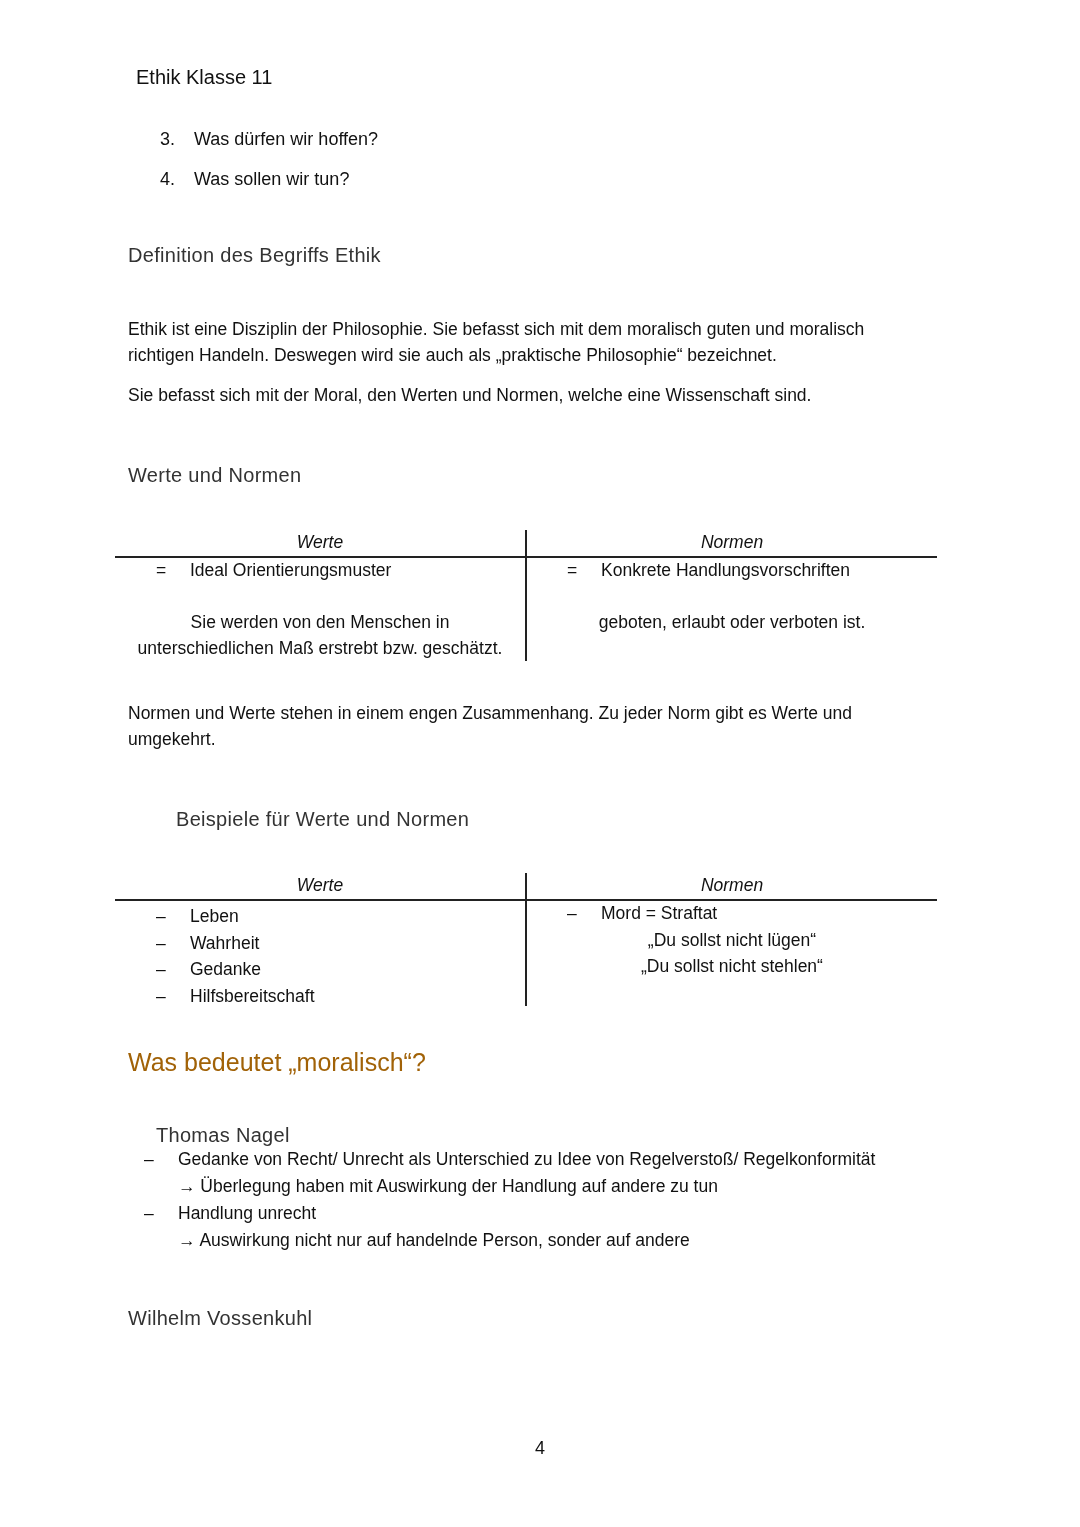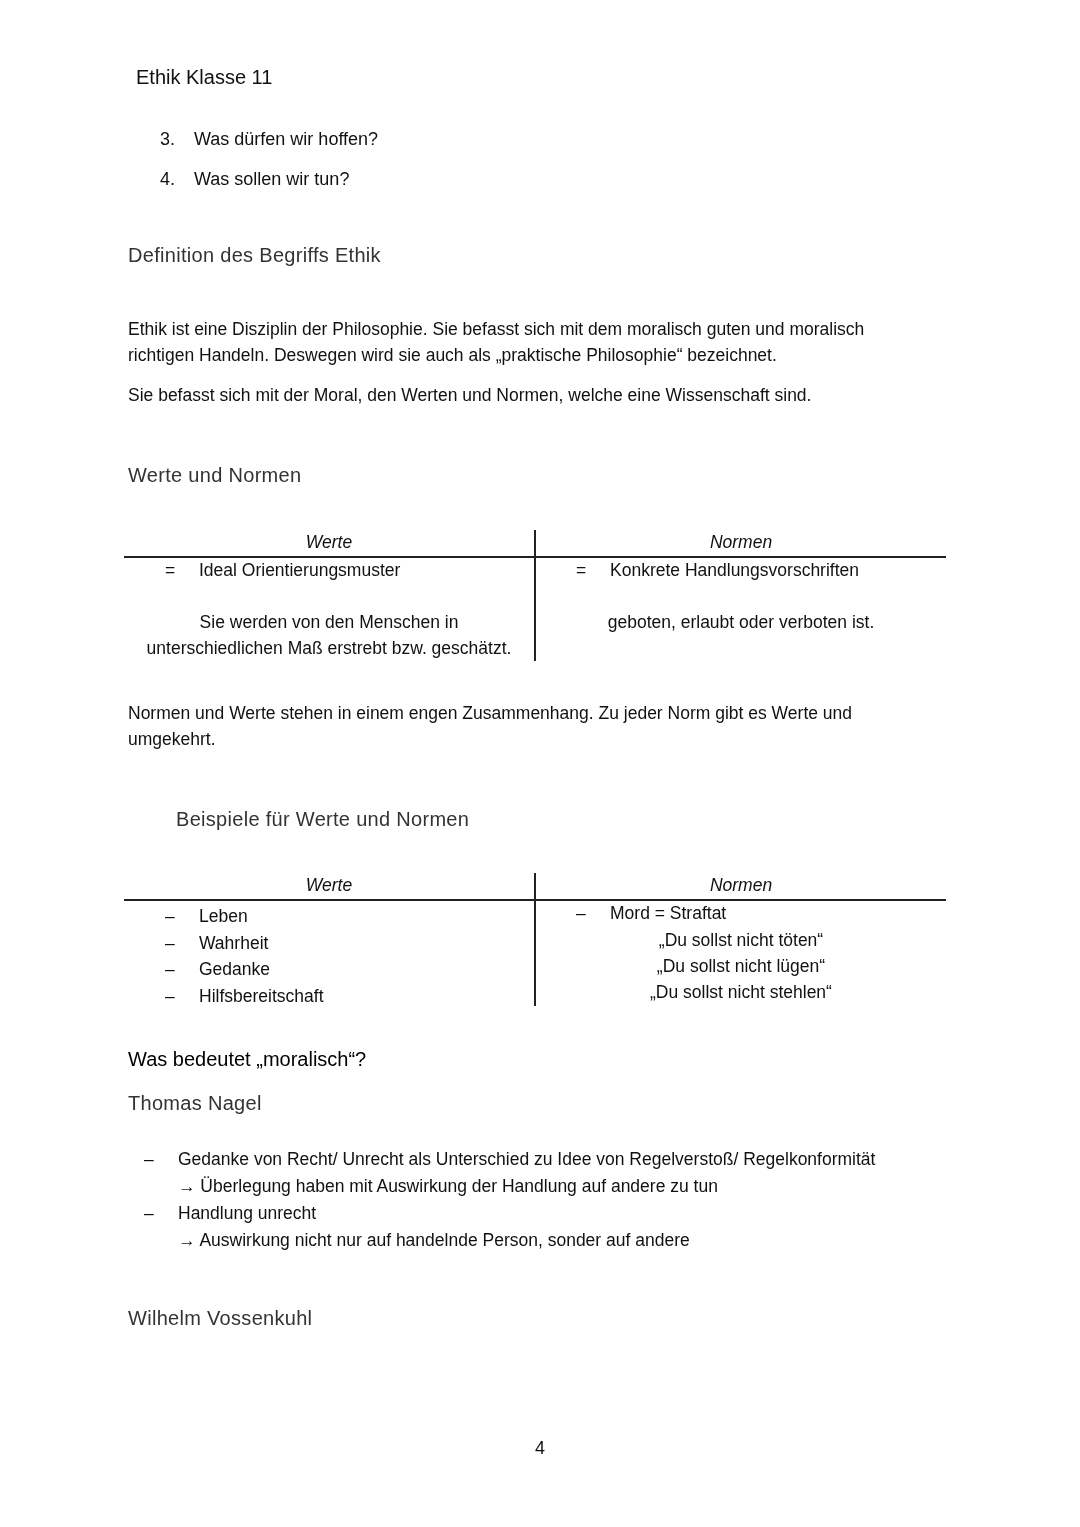--- a/index.html
+++ b/index.html
@@ -14,35 +14,35 @@
     .header-title { left: 136px; top: 66px; font-size: 20px; }
     .qlist { left: 160px; font-size: 18px; }
     .qlist .num { display: inline-block; width: 34px; }
     .section-heading {
       left: 128px; font-size: 20px; color: #333333; letter-spacing: 0.3px;
     }
     .center-para {
       left: 128px; width: 824px; font-size: 17.5px; line-height: 26px;
     }
     .tbl {
-      left: 124px; width: 822px; text-decoration: underline;
+      left: 115px; width: 822px; text-decoration: underline;
     }
     .tbl .vline {
       position: absolute; left: 410px; width: 1.5px; background: #222;
     }
     .tbl .hline {
       position: absolute; left: 0; width: 822px; height: 1.5px; background: #222;
     }
     .tbl .th {
       position: absolute; font-style: italic; font-size: 17.5px; text-align: center;
     }
     .tbl .cell { position: absolute; font-size: 17.5px; }
     .tbl .bullet { display: inline-block; width: 34px; text-align: left; }
     .tbl .centered { text-align: center; line-height: 26px; }
-    .big-heading { left: 128px; top: 1048px; font-size: 20px; color: #000000; }
+    .big-heading { left: 128px; top: 1048px; font-size: 25px; color: #a16207; }
     .sub-heading { left: 128px; font-size: 20px; color: #333; letter-spacing: 0.3px; }
     .nagel-list { left: 144px; top: 1146px; font-size: 17.5px; line-height: 27px; }
     .nagel-list .dash { display: inline-block; width: 34px; }
     .nagel-list .sub { padding-left: 34px; }
     .page-num { left: 0; width: 1080px; text-align: center; top: 1438px; font-size: 18px; }
   </style>
 </head>
 <body>
 
 <div class="abs header-title">Ethik Klasse 11</div>
@@ -101,28 +101,27 @@
     <div><span class="bullet">–</span><span>Leben</span></div>
     <div><span class="bullet">–</span><span>Wahrheit</span></div>
     <div><span class="bullet">–</span><span>Gedanke</span></div>
     <div><span class="bullet">–</span><span>Hilfsbereitschaft</span></div>
   </div>
 
   <div class="cell" style="left:452px; top:30px;">
     <span class="bullet">–</span><span>Mord = Straftat</span>
   </div>
   <div class="cell centered" style="left:412px; width:410px; top:54px; line-height:26px;">
-    <div>„Du sollst nicht töten“</div>
     <div>„Du sollst nicht lügen“</div>
     <div>„Du sollst nicht stehlen“</div>
   </div>
 </div>
 
 <div class="abs big-heading">Was bedeutet „moralisch“?</div>
-<div class="abs sub-heading" style="top:1092px;">Thomas Nagel</div>
+<div class="abs sub-heading" style="top:1124px;margin-left:28px;">Thomas Nagel</div>
 
 <div class="abs nagel-list">
   <div><span class="dash">–</span><span>Gedanke von Recht/ Unrecht als Unterschied zu Idee von Regelverstoß/ Regelkonformität</span></div>
   <div class="sub">→ Überlegung haben mit Auswirkung der Handlung auf andere zu tun</div>
   <div><span class="dash">–</span><span>Handlung unrecht</span></div>
   <div class="sub">→ Auswirkung nicht nur auf handelnde Person, sonder auf andere</div>
 </div>
 
 <div class="abs sub-heading" style="top:1307px;">Wilhelm Vossenkuhl</div>
 

